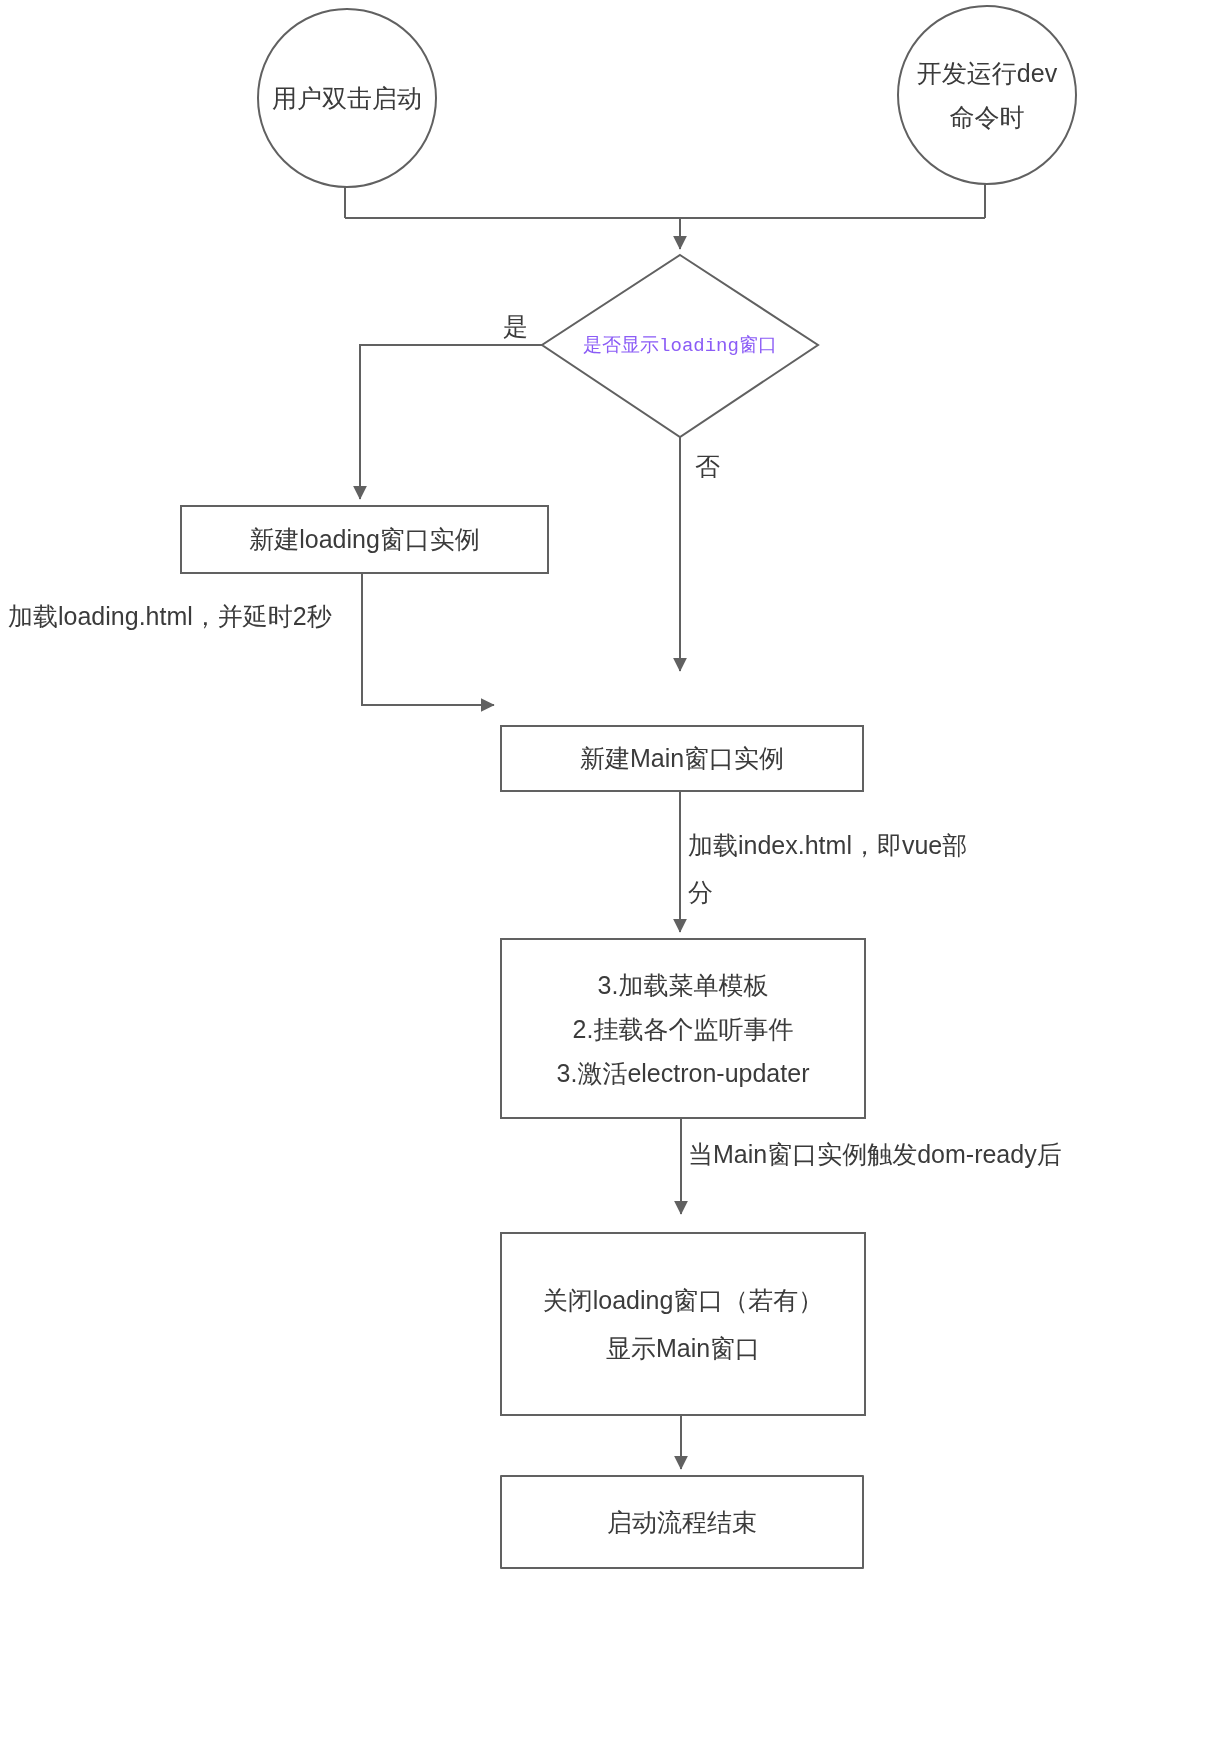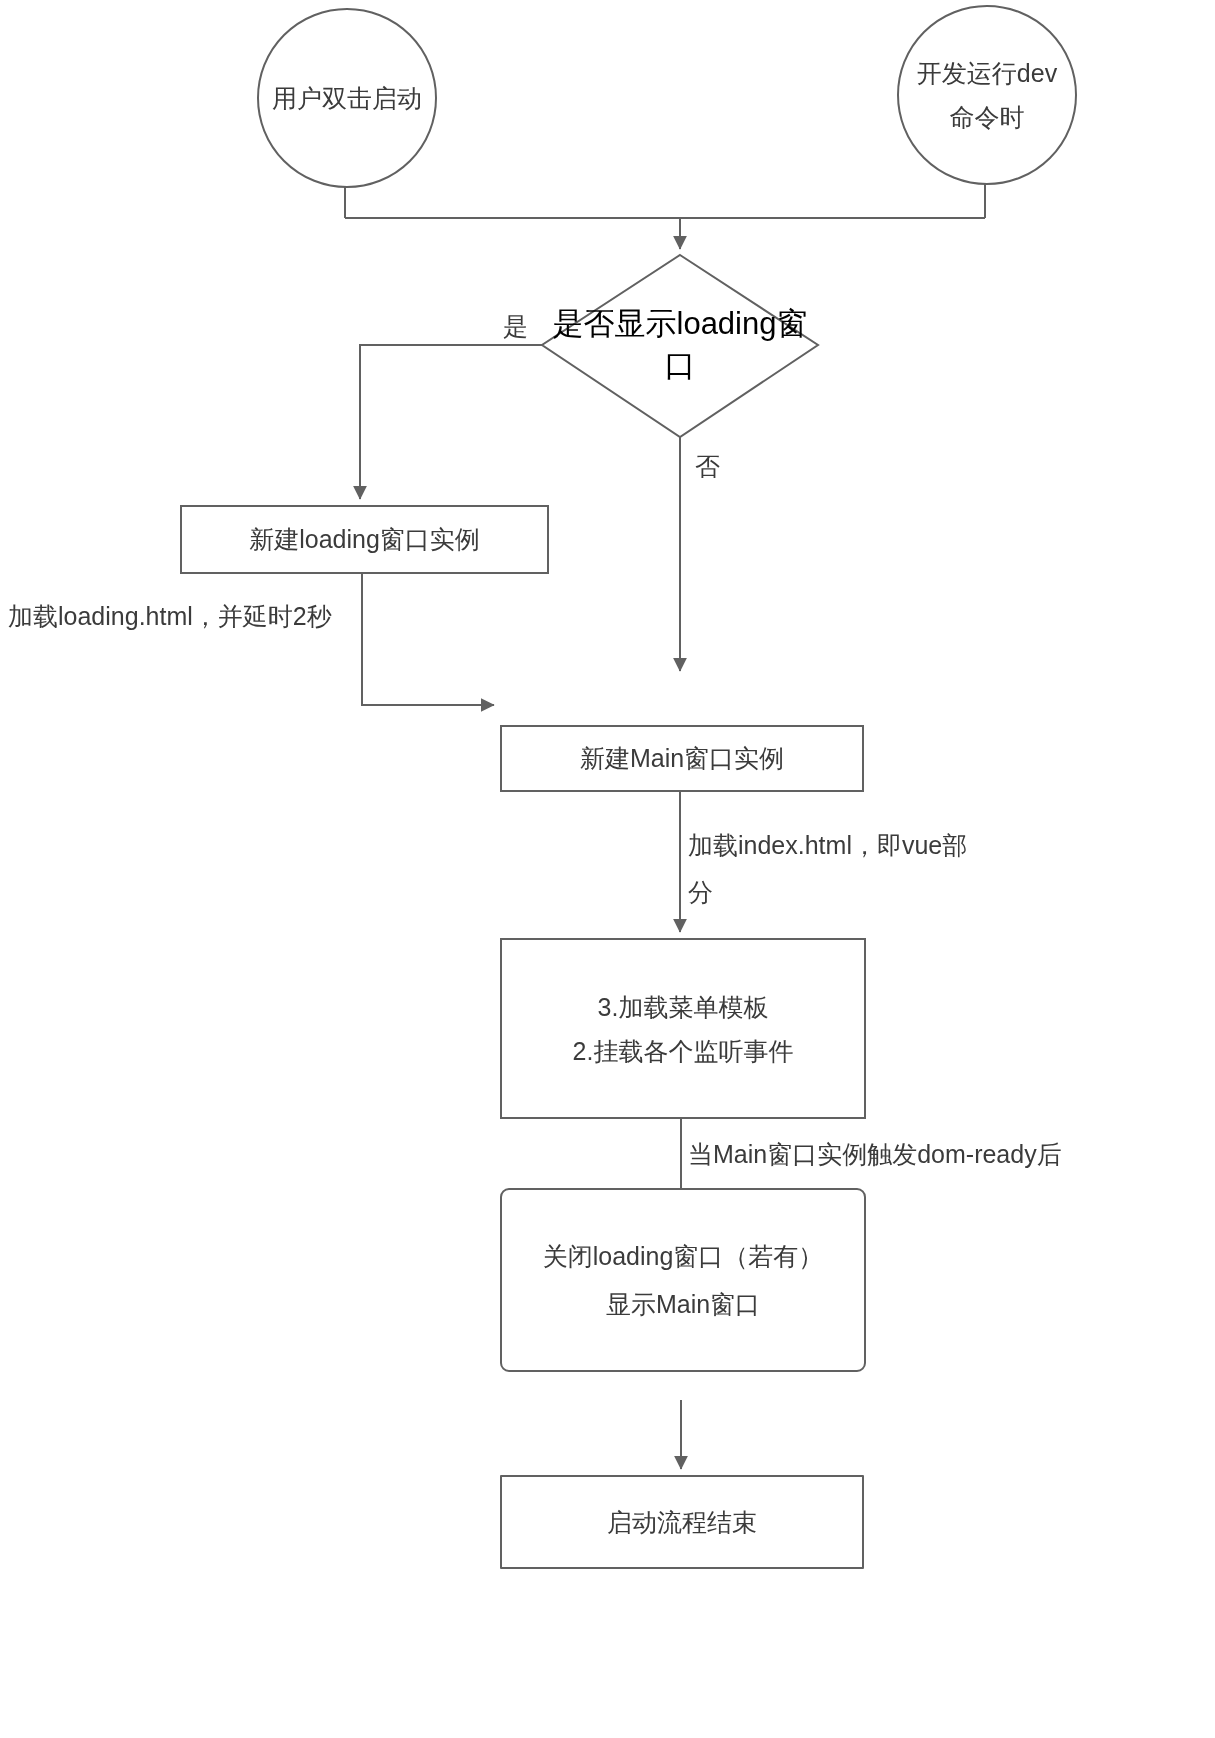--- a/index.html
+++ b/index.html
@@ -37,36 +37,37 @@
   }
   .node span { display: block; }
   .circle { border-radius: 50%; line-height: 44px; }
   .rounded { border-radius: 1px; }
   .diamond-label {
     position: absolute;
     display: flex;
     align-items: center;
     justify-content: center;
     text-align: center;
-    font-size: 31px;
-    color: #000000;
+    font-size: 19px;
+    color: #8b5cf6;
+    font-family: Liberation Mono, monospace;
   }
   .edge-label {
     position: absolute;
     font-size: 25px;
     color: #3b3b3b;
     white-space: nowrap;
   }
   #n-user { left: 257px; top: 8px; width: 176px; height: 176px; }
   #n-dev { left: 897px; top: 5px; width: 176px; height: 176px; }
   #lbl-decision { left: 540px; top: 321px; width: 280px; height: 48px; }
   #n-create-loading { left: 180px; top: 505px; width: 365px; height: 65px; }
   #n-create-main { left: 500px; top: 677px; width: 360px; height: 63px; margin-top: 48px; }
   #n-init { left: 500px; top: 938px; width: 362px; height: 177px; line-height: 44px; }
-  #n-switch { left: 500px; top: 1188px; width: 362px; height: 180px; line-height: 48px; border-radius: 9px; }
+  #n-switch { left: 500px; top: 1232px; width: 362px; height: 180px; line-height: 48px; }
   #n-end { left: 500px; top: 1475px; width: 360px; height: 90px; }
   #lbl-yes { left: 503px; top: 310px; }
   #lbl-no { left: 695px; top: 450px; }
   #lbl-load-loading { left: 8px; top: 600px; }
   #lbl-load-index { left: 688px; top: 822px; width: 300px; white-space: normal; line-height: 47px; }
   #lbl-dom-ready { left: 688px; top: 1138px; }
 </style>
 </head>
 <body>
 
@@ -115,20 +116,21 @@
     <span>新建loading窗口实例</span>
   </div>
 
   <div class="node" id="n-create-main">
     <span>新建Main窗口实例</span>
   </div>
 
   <div class="node" id="n-init">
     <span>3.加载菜单模板</span>
     <span>2.挂载各个监听事件</span>
+    <span>3.激活electron-updater</span>
   </div>
 
   <div class="node" id="n-switch">
     <span>关闭loading窗口（若有）</span>
     <span>显示Main窗口</span>
   </div>
 
   <div class="node rounded" id="n-end">
     <span>启动流程结束</span>
   </div>

